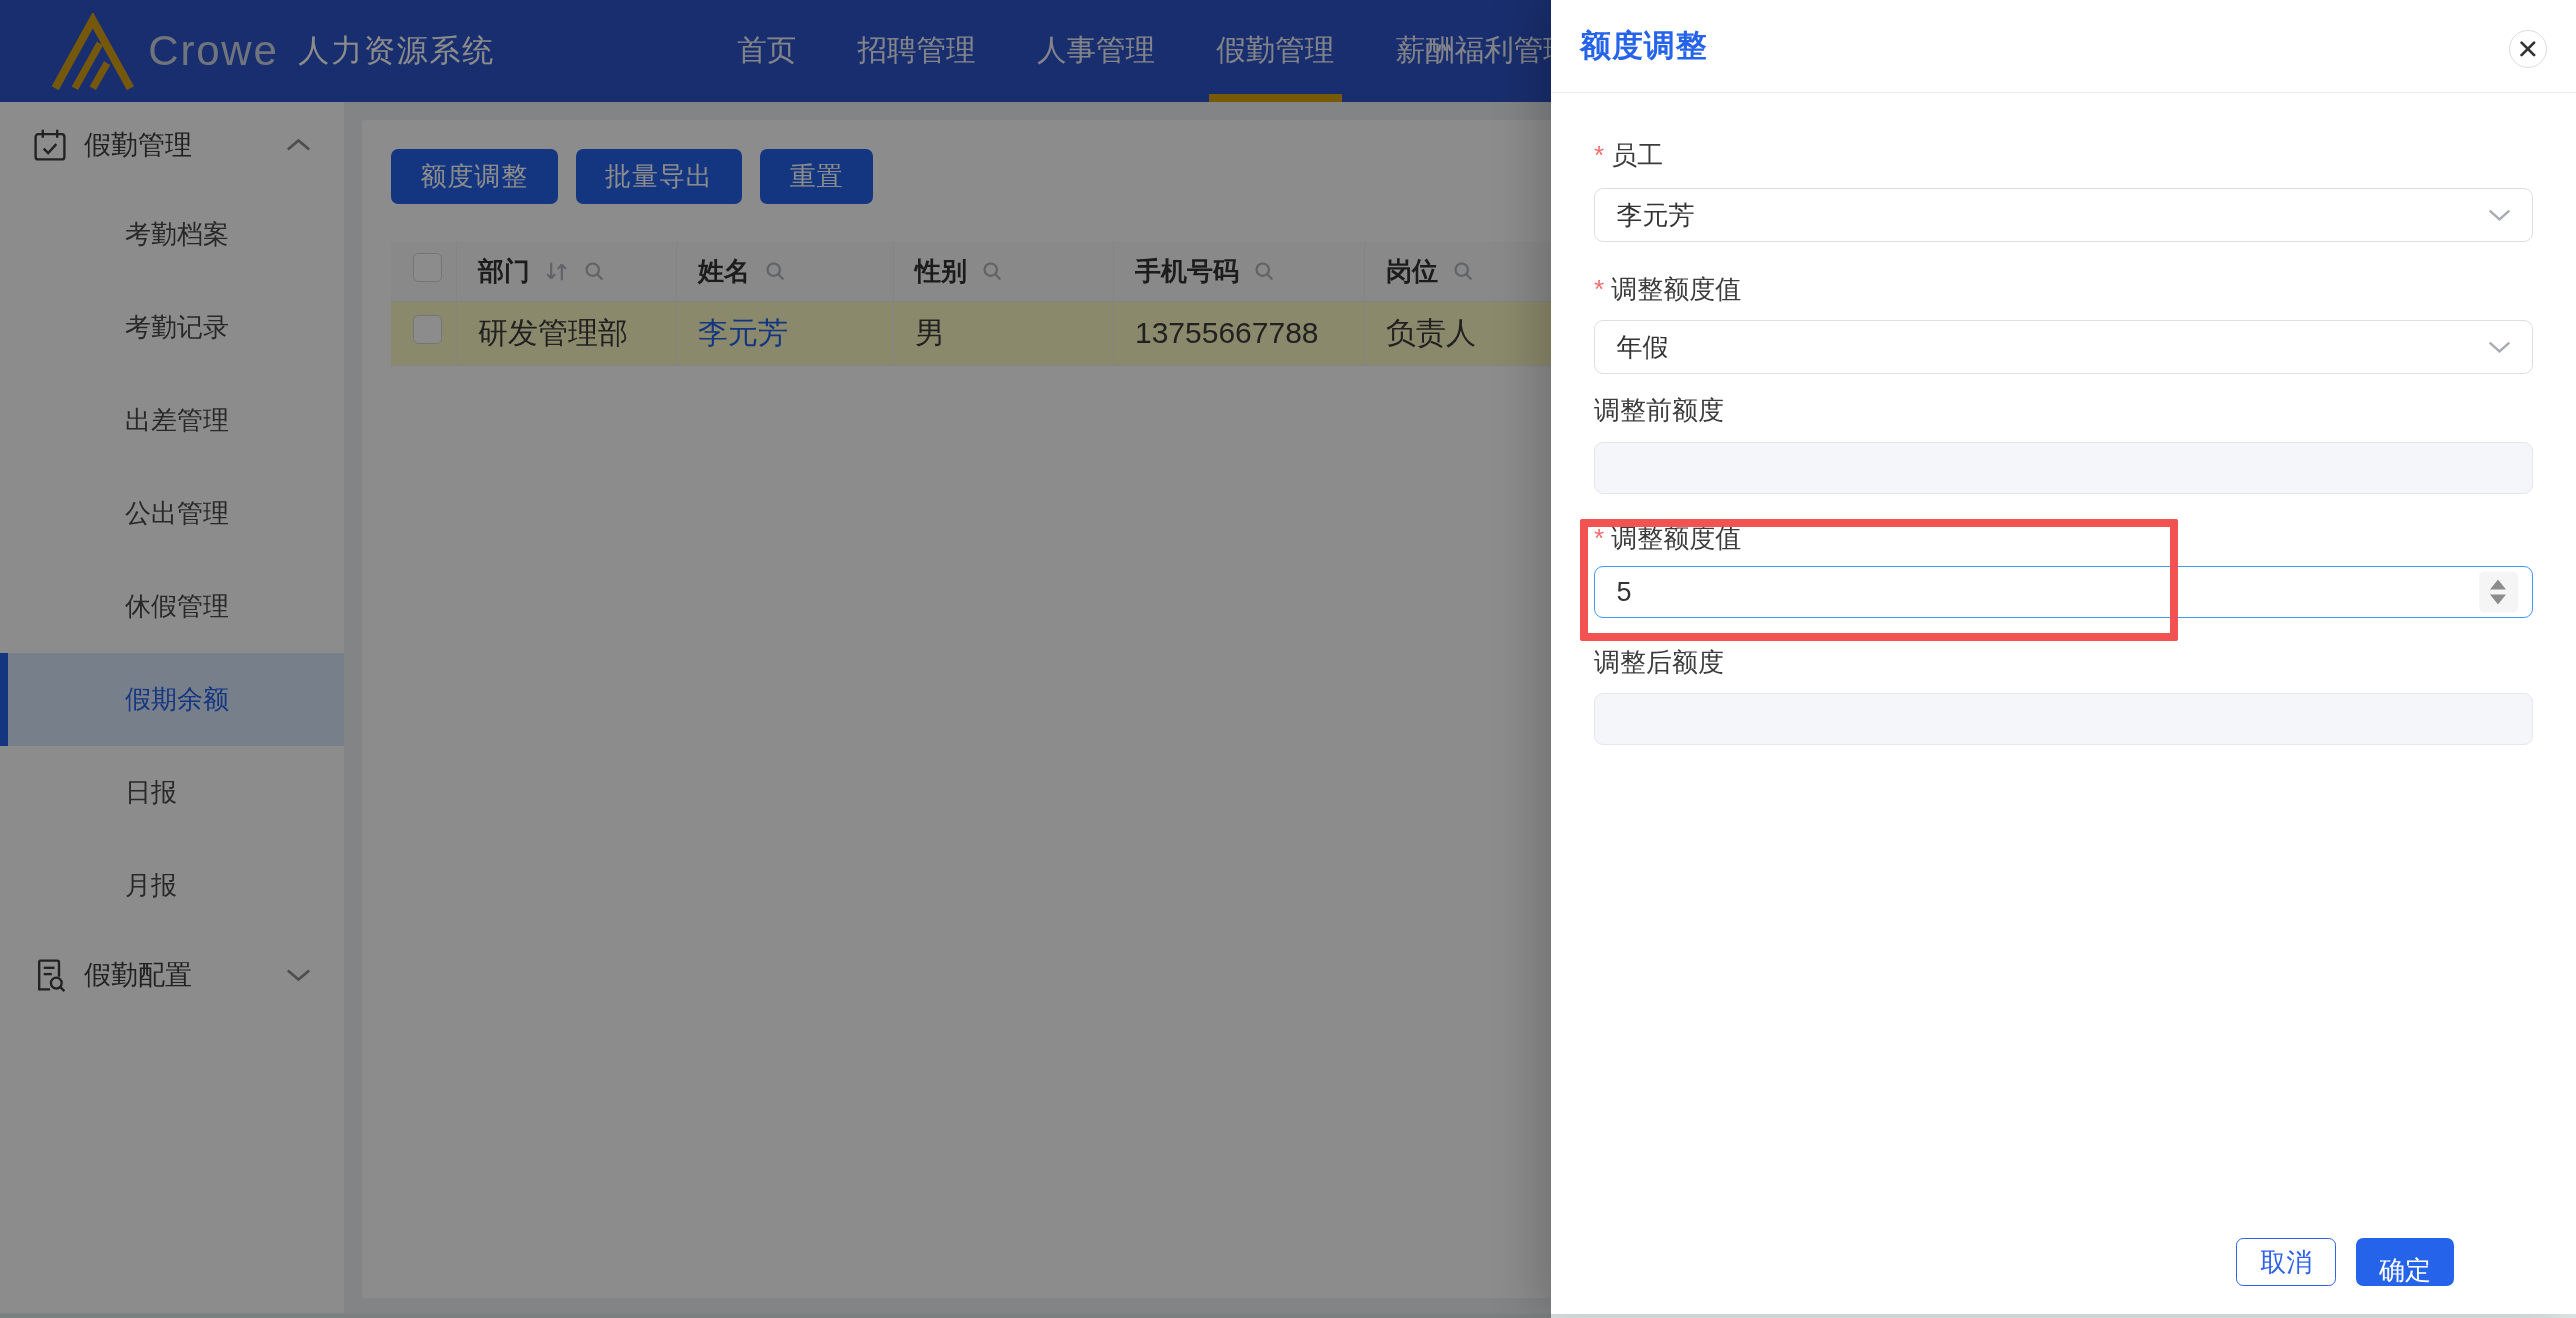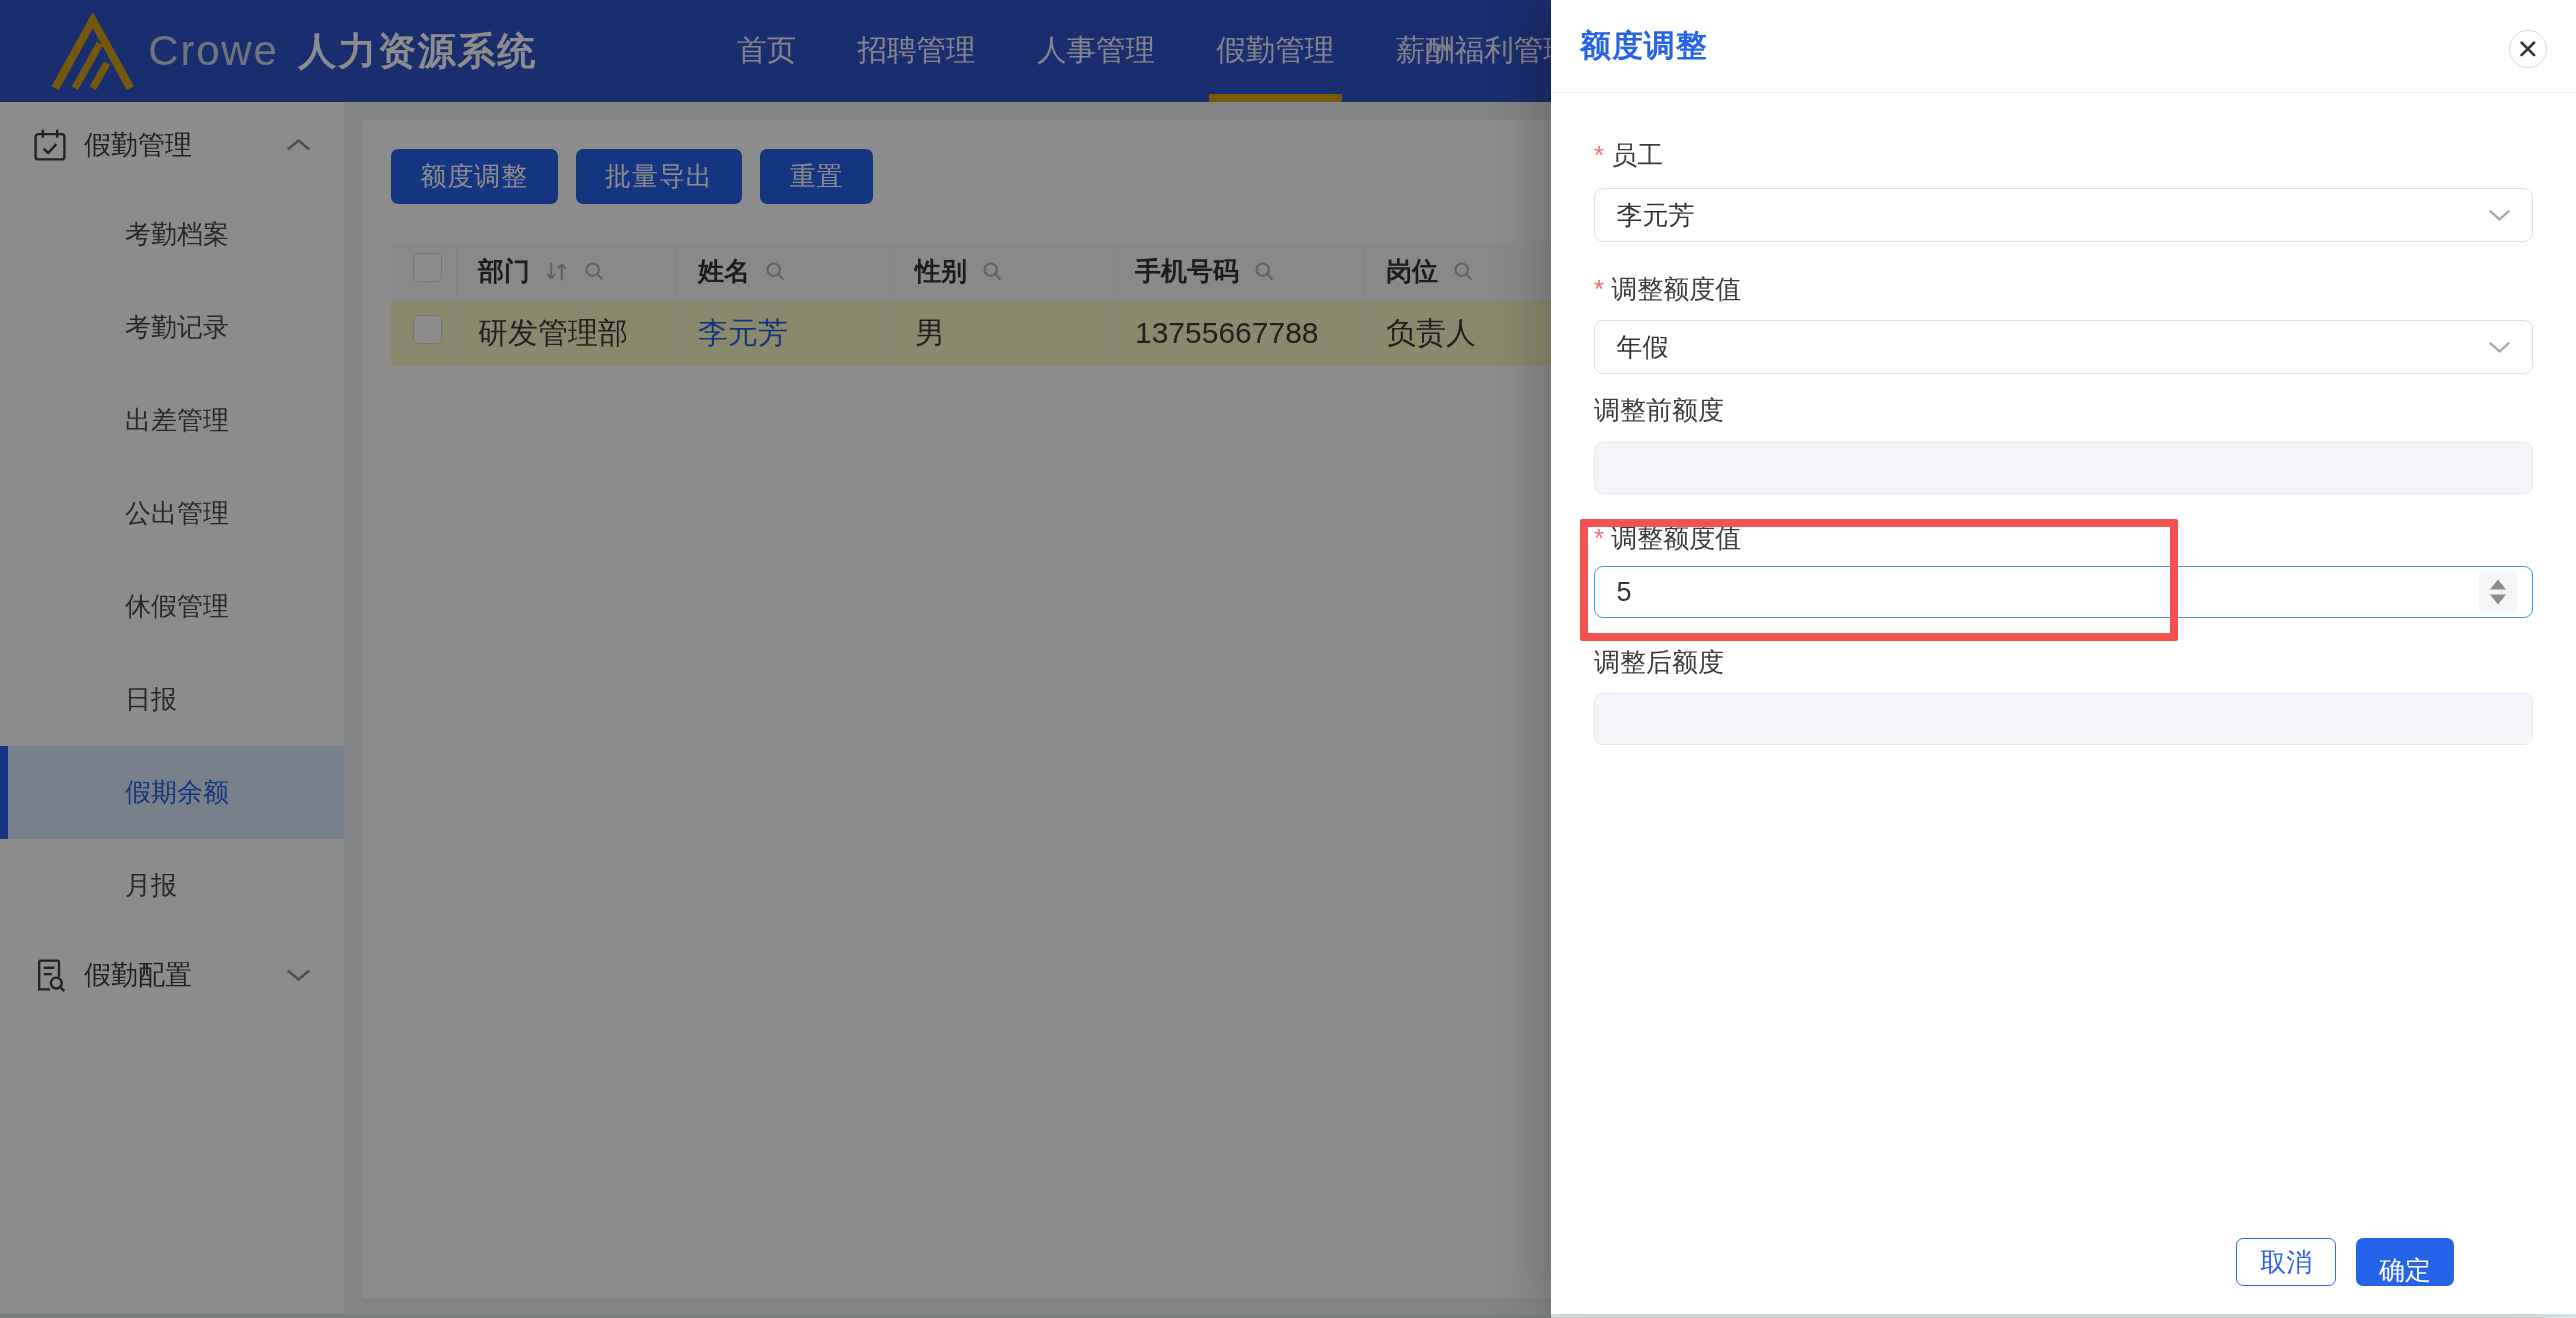--- a/index.html
+++ b/index.html
@@ -5,21 +5,21 @@
   * { margin:0; padding:0; box-sizing:border-box; }
   html,body { width:2576px; height:1319px; overflow:hidden;
     font-family:"Liberation Sans","DejaVu Sans",sans-serif; background:#eef0f4; }
   .stage { position:relative; width:2576px; height:1319px; }
 
   
   .navbar { position:absolute; left:0; top:0; width:2576px; height:102px;
     background:#2f55c9; display:flex; align-items:center; padding-left:48px; z-index:5; }
   .brand { display:flex; align-items:center; }
   .brand-name { font-size:42px; color:#cdd4e2; letter-spacing:1.8px; margin-left:14.3px; font-weight:400; }
-  .brand-product { font-size:38px; color:#ffffff; font-weight:700; margin-left:19.7px; letter-spacing:1.8px; }
+  .brand-product { font-size:31px; color:#ffffff; font-weight:400; margin-left:19.7px; letter-spacing:1.8px; }
   .topnav { position:absolute; left:730px; top:0; height:102px; display:flex; align-items:stretch; gap:47px; }
   .topnav-item { position:relative; display:flex; align-items:center; padding:0 7.2px;
     font-size:29.5px; color:rgba(255,255,255,.92); cursor:pointer; white-space:nowrap; }
   .topnav-item.active::after { content:""; position:absolute; left:0; right:0; bottom:0;
     height:8px; background:#d9a50f; }
 
   
   .sidebar { position:absolute; left:0; top:102px; width:344px; height:1211px;
     background:#ffffff; z-index:4; }
   .side-group { height:86px; display:flex; align-items:center; padding:0 32px;
@@ -144,22 +144,22 @@
         <svg width="27" height="16" viewBox="0 0 30 18" fill="none" stroke="#8c8c8c" stroke-width="3">
           <path d="M3 14 L15 4 L27 14"></path>
         </svg>
       </span>
     </div>
     <div class="side-item">考勤档案</div>
     <div class="side-item">考勤记录</div>
     <div class="side-item">出差管理</div>
     <div class="side-item">公出管理</div>
     <div class="side-item">休假管理</div>
+    <div class="side-item active">假期余额</div>
     <div class="side-item">日报</div>
-    <div class="side-item active">假期余额</div>
     <div class="side-item">月报</div>
     <div class="side-group">
       <span>
         <svg width="36" height="36" viewBox="0 0 40 40" fill="none" stroke="#3c3c3c" stroke-width="2.6">
           <path d="M8 4 h20 a2 2 0 0 1 2 2 v16"></path>
           <path d="M8 4 v32 h12"></path>
           <line x1="13" y1="12" x2="25" y2="12"></line>
             <line x1="13" y1="19" x2="22" y2="19"></line>
           <circle cx="27" cy="29" r="6"></circle>
             <line x1="31.5" y1="33.5" x2="36" y2="38"></line>

